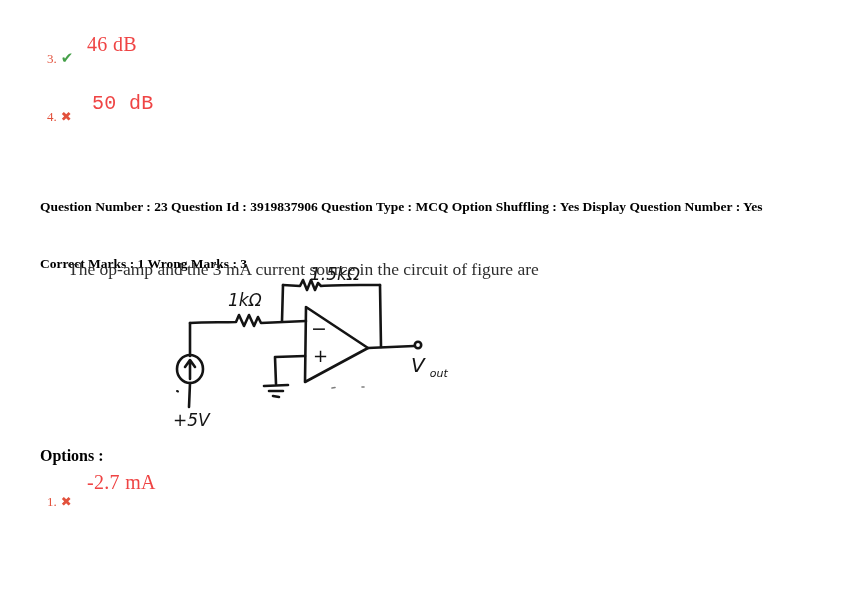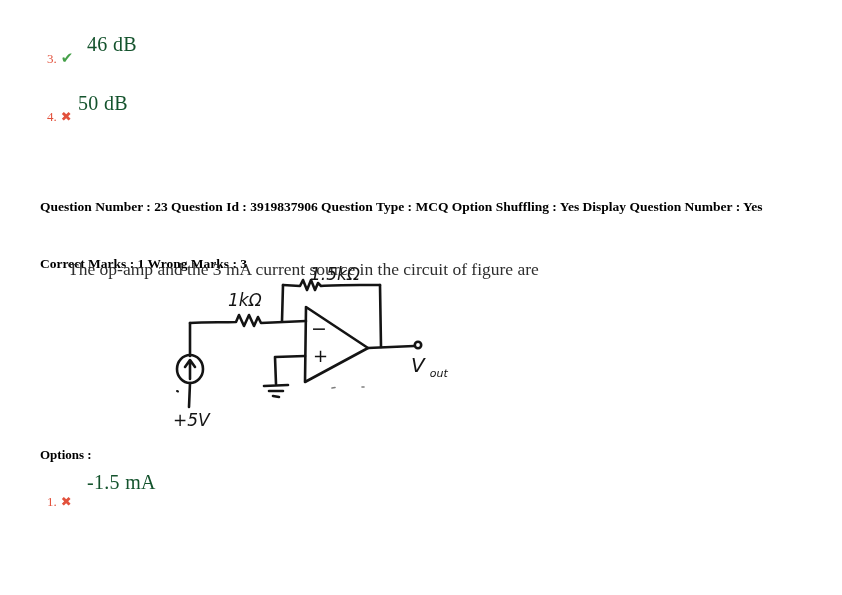--- a/index.html
+++ b/index.html
@@ -1,43 +1,43 @@
 <!DOCTYPE html>
 <html><head>
 <meta charset="utf-8">
 <style>
   html,body{margin:0;padding:0;background:#fff;}
   .page{
     position:relative;width:842px;height:595px;background:#ffffff;overflow:hidden;
     font-family:"Liberation Serif", serif;color:#1b1b1b;
   }
   .abs{position:absolute;}
-  .opt-value{font-size:20px;color:#14532d;letter-spacing:.3px;white-space:pre;}
+  .opt-value{font-size:20px;color:#ef4444;letter-spacing:.3px;white-space:pre;}
   .opt-markrow{display:flex;align-items:baseline;gap:4px;}
   .opt-num{font-size:13px;color:#e2513c;}
   .mark-check{font-size:15px;color:#45a049;line-height:1;}
   .mark-cross{font-size:13px;color:#e2513c;line-height:1;}
   .meta{font-weight:bold;font-size:13.5px;line-height:19px;color:#000;white-space:pre;}
   .question{font-size:17.5px;line-height:25px;color:#2e2e2e;white-space:pre;}
-  .heading{font-weight:bold;font-size:13px;color:#000;}
+  .heading{font-weight:bold;font-size:16px;color:#000;}
   .circuit-svg text{font-family:"DejaVu Sans", sans-serif;fill:#141414;}
   .hand{font-style:italic;}
 </style>
 </head>
 <body>
 
 <div class="page">
 
   <div class="abs opt-value" style="left:87px;top:33px;">46 dB</div>
   <div class="abs opt-markrow" style="left:47px;top:51px;">
     <span class="opt-num">3.</span>
     <span class="mark-check">✔</span>
   </div>
 
-  <div class="abs opt-value" style="left:78px;top:92px;">50 dB</div>
+  <div class="abs opt-value" style="left:92px;top:92px;font-family:Liberation Mono, monospace;">50 dB</div>
   <div class="abs opt-markrow" style="left:47px;top:109px;">
     <span class="opt-num">4.</span>
     <span class="mark-cross">✖</span>
   </div>
 
   <div class="abs meta" style="left:40px;top:159px;">
     <div>Question Number : 23 Question Id : 3919837906 Question Type : MCQ Option Shuffling : Yes Display Question Number : Yes</div>
     <div>Correct Marks : 1 Wrong Marks : 3</div>
   </div>
 
@@ -79,19 +79,19 @@
     <text x="146" y="80" font-size="19">−</text>
     <text x="148" y="107" font-size="18">+</text>
     <text class="hand">
       <tspan x="246" y="117" font-size="20">V</tspan>
       <tspan dy="5" font-size="11">out</tspan>
     </text>
   </svg>
 
   <div class="abs heading" style="left:40px;top:447px;">Options :</div>
 
-  <div class="abs opt-value" style="left:87px;top:471px;">-1.5 mA</div>
+  <div class="abs opt-value" style="left:87px;top:471px;">-2.7 mA</div>
   <div class="abs opt-markrow" style="left:47px;top:494px;">
     <span class="opt-num">1.</span>
     <span class="mark-cross">✖</span>
   </div>
 
 </div>
 
 </body></html>

